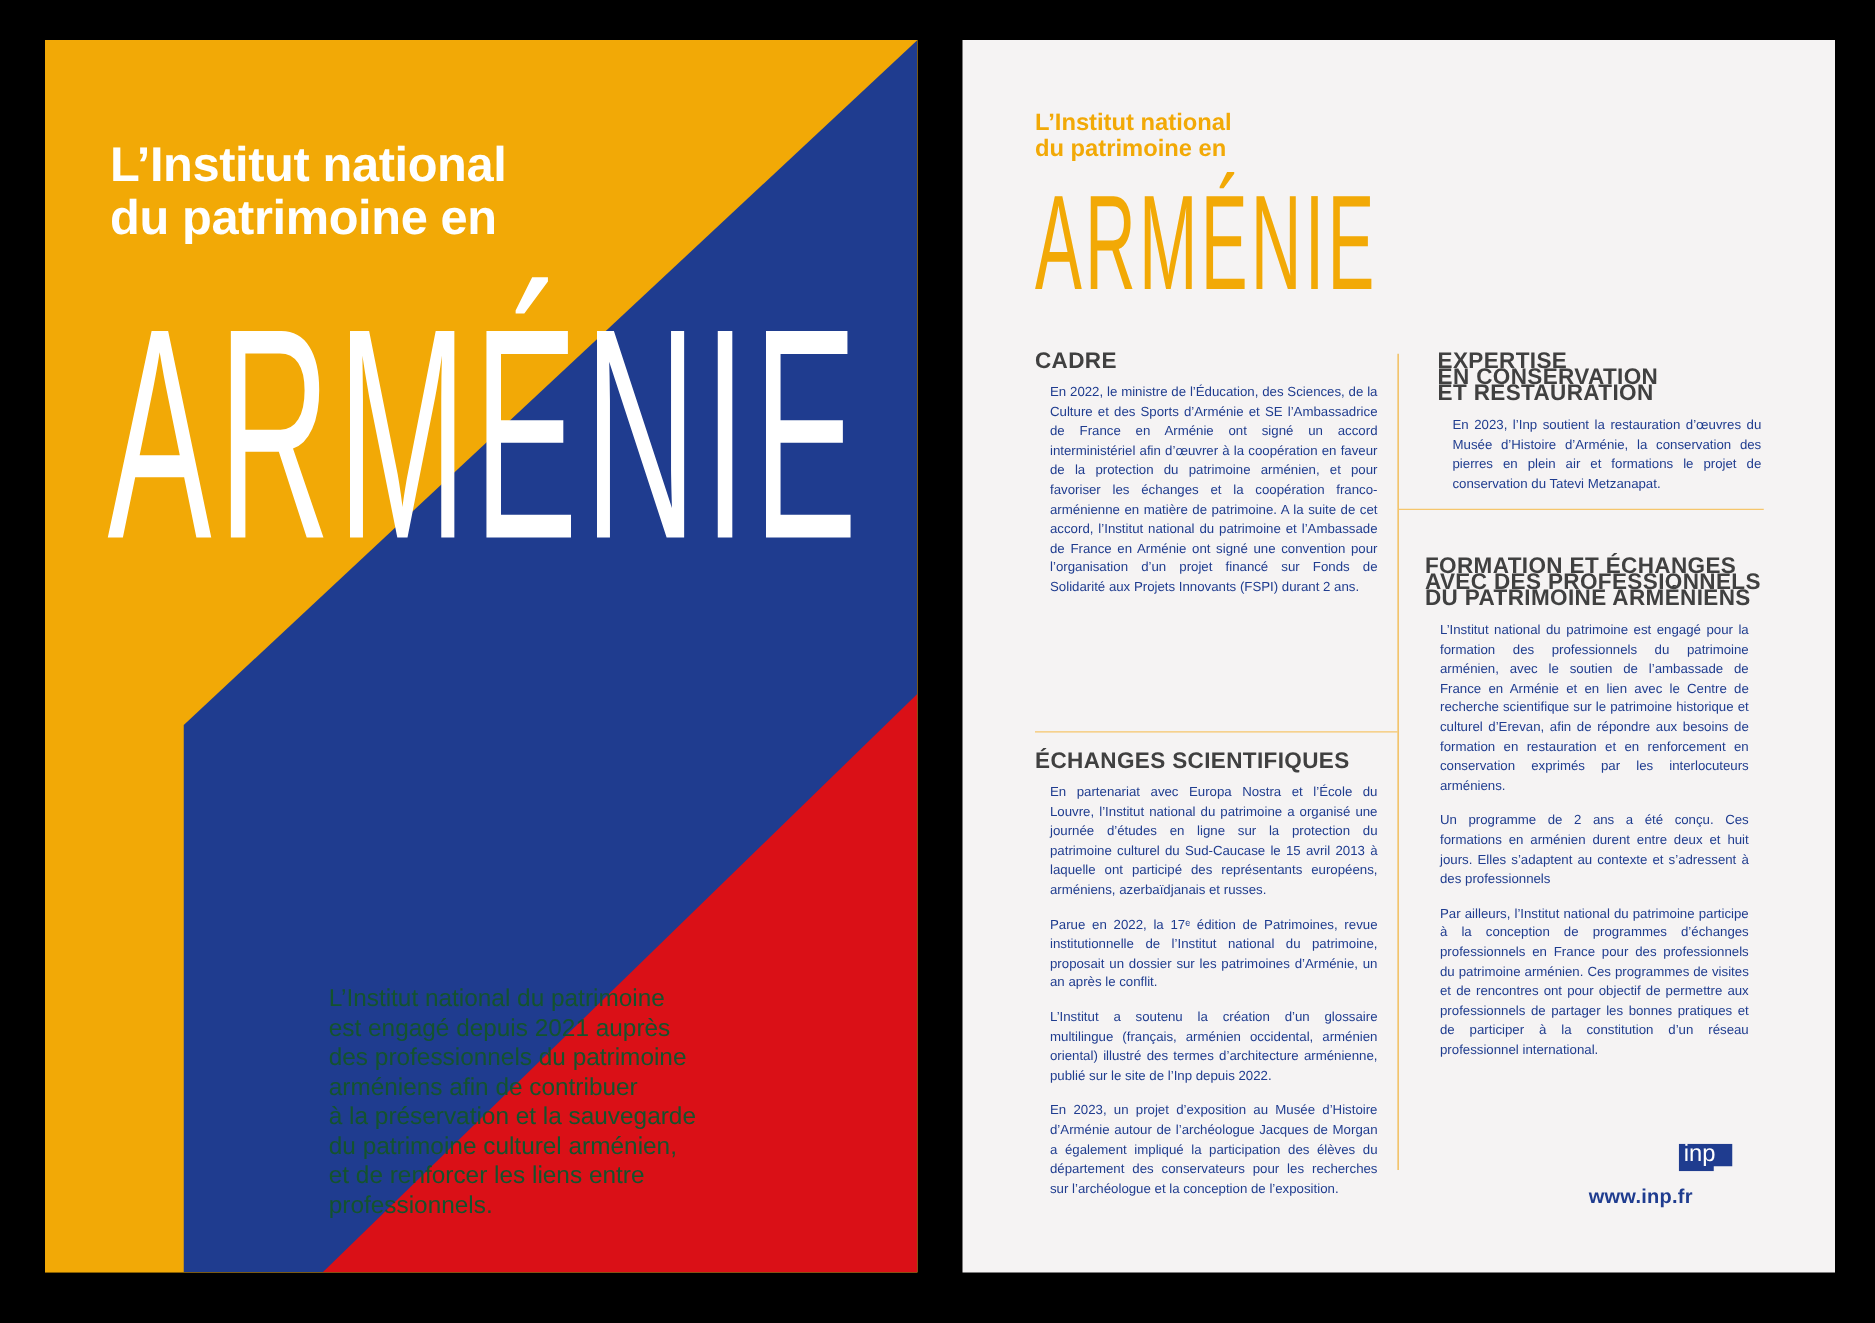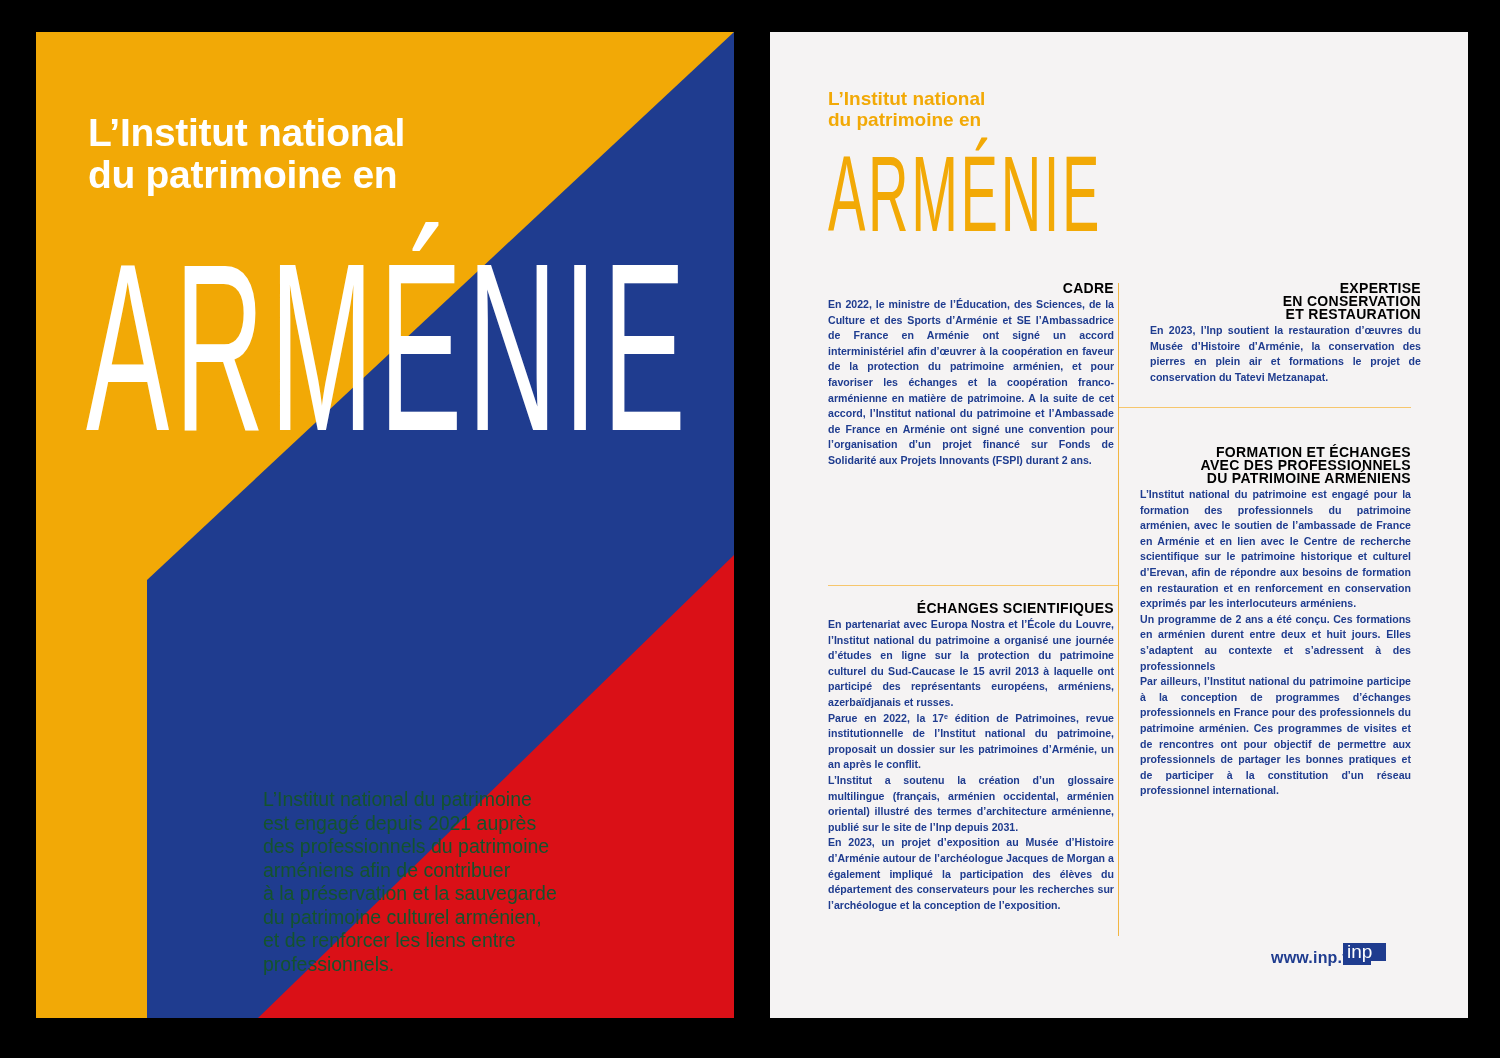--- a/index.html
+++ b/index.html
@@ -36,41 +36,41 @@
     color: #f2a906; font-weight: bold; font-size: 19px; line-height: 21px;
     white-space: pre-line;
   }
   .inner-big {
     position: absolute; left: 58px; top: 108px; margin: 0;
     color: #f2a906; font-weight: normal; font-size: 108px; line-height: 108px;
     transform: scaleX(0.52); transform-origin: left top; letter-spacing: 5px;
     white-space: nowrap;
   }
   .sec-title {
-    margin: 0; color: #000000; font-weight: bold; font-size: 14px; line-height: 13px;
-    letter-spacing: 0.3px; white-space: pre-line; text-align: right;
+    margin: 0; color: #404040; font-weight: bold; font-size: 18px; line-height: 13px;
+    letter-spacing: 0.3px; white-space: pre-line;
   }
   .sec-body {
     margin: 2px 0 0 0; color: #1f3c8f; font-size: 10.6px; line-height: 15.6px;
     text-align: justify; hyphens: manual;
   }
-  .sec-body p { margin: 0; font-weight: bold; }
+  .sec-body p { margin: 12px; }
   .rule-v { position: absolute; left: 348px; top: 251px; width: 1px; height: 653px; background: #f2b541; }
   .rule-h1 { position: absolute; left: 58px; top: 553px; width: 290px; height: 1px; background: #f6c66c; }
   .rule-h2 { position: absolute; left: 349px; top: 375px; width: 292px; height: 1px; background: #f6c66c; }
   #sec-cadre { position: absolute; left: 58px; top: 250px; width: 286px; }
   #sec-echanges { position: absolute; left: 58px; top: 570px; width: 286px; }
   #sec-expertise { position: absolute; left: 380px; top: 250px; width: 271px; }
   #sec-formation { position: absolute; left: 370px; top: 414px; width: 271px; }
   .footer-url {
     position: absolute; left: 501px; top: 917px; color: #1f3c8f;
     font-weight: bold; font-size: 16px; letter-spacing: 0.2px; text-decoration: none;
   }
   .logo {
-    position: absolute; left: 573px; top: 911px; width: 43px; height: 22px;
+    position: absolute; left: 573px; top: 883px; width: 43px; height: 22px;
   }
   .logo-text {
     position: absolute; left: 4px; top: -2px; color: #ffffff; font-size: 19px;
     line-height: 22px; font-family: "Liberation Sans", sans-serif;
   }
 </style>
 </head>
 <body>
 
 <div class="page" id="cover">
@@ -106,21 +106,21 @@
     <div class="sec-body">
       <p>En 2022, le ministre de l’Éducation, des Sciences, de la Culture et des Sports d’Arménie et SE l’Ambassadrice de France en Arménie ont signé un accord interministériel afin d’œuvrer à la coopération en faveur de la protection du patrimoine arménien, et pour favoriser les échanges et la coopération franco-arménienne en matière de patrimoine. A la suite de cet accord, l’Institut national du patrimoine et l’Ambassade de France en Arménie ont signé une convention pour l’organisation d’un projet financé sur Fonds de Solidarité aux Projets Innovants (FSPI) durant 2 ans.</p>
     </div>
   </section>
 
   <section id="sec-echanges">
     <h3 class="sec-title">ÉCHANGES SCIENTIFIQUES</h3>
     <div class="sec-body">
       <p>En partenariat avec Europa Nostra et l’École du Louvre, l’Institut national du patrimoine a organisé une journée d’études en ligne sur la protection du patrimoine culturel du Sud-Caucase le 15 avril 2013 à laquelle ont participé des représentants européens, arméniens, azerbaïdjanais et russes.</p>
       <p>Parue en 2022, la 17ᵉ édition de Patrimoines, revue institutionnelle de l’Institut national du patrimoine, proposait un dossier sur les patrimoines d’Arménie, un an après le conflit.</p>
-      <p>L’Institut a soutenu la création d’un glossaire multilingue (français, arménien occidental, arménien oriental) illustré des termes d’architecture arménienne, publié sur le site de l’Inp depuis 2031.</p>
+      <p>L’Institut a soutenu la création d’un glossaire multilingue (français, arménien occidental, arménien oriental) illustré des termes d’architecture arménienne, publié sur le site de l’Inp depuis 2022.</p>
       <p>En 2023, un projet d’exposition au Musée d’Histoire d’Arménie autour de l’archéologue Jacques de Morgan a également impliqué la participation des élèves du département des conservateurs pour les recherches sur l’archéologue et la conception de l’exposition.</p>
     </div>
   </section>
 
   <section id="sec-expertise">
     <h3 class="sec-title">EXPERTISE
 EN CONSERVATION
 ET RESTAURATION</h3>
     <div class="sec-body">
       <p>En 2023, l’Inp soutient la restauration d’œuvres du Musée d’Histoire d’Arménie, la conservation des pierres en plein air et formations le projet de conservation du Tatevi Metzanapat.</p>

